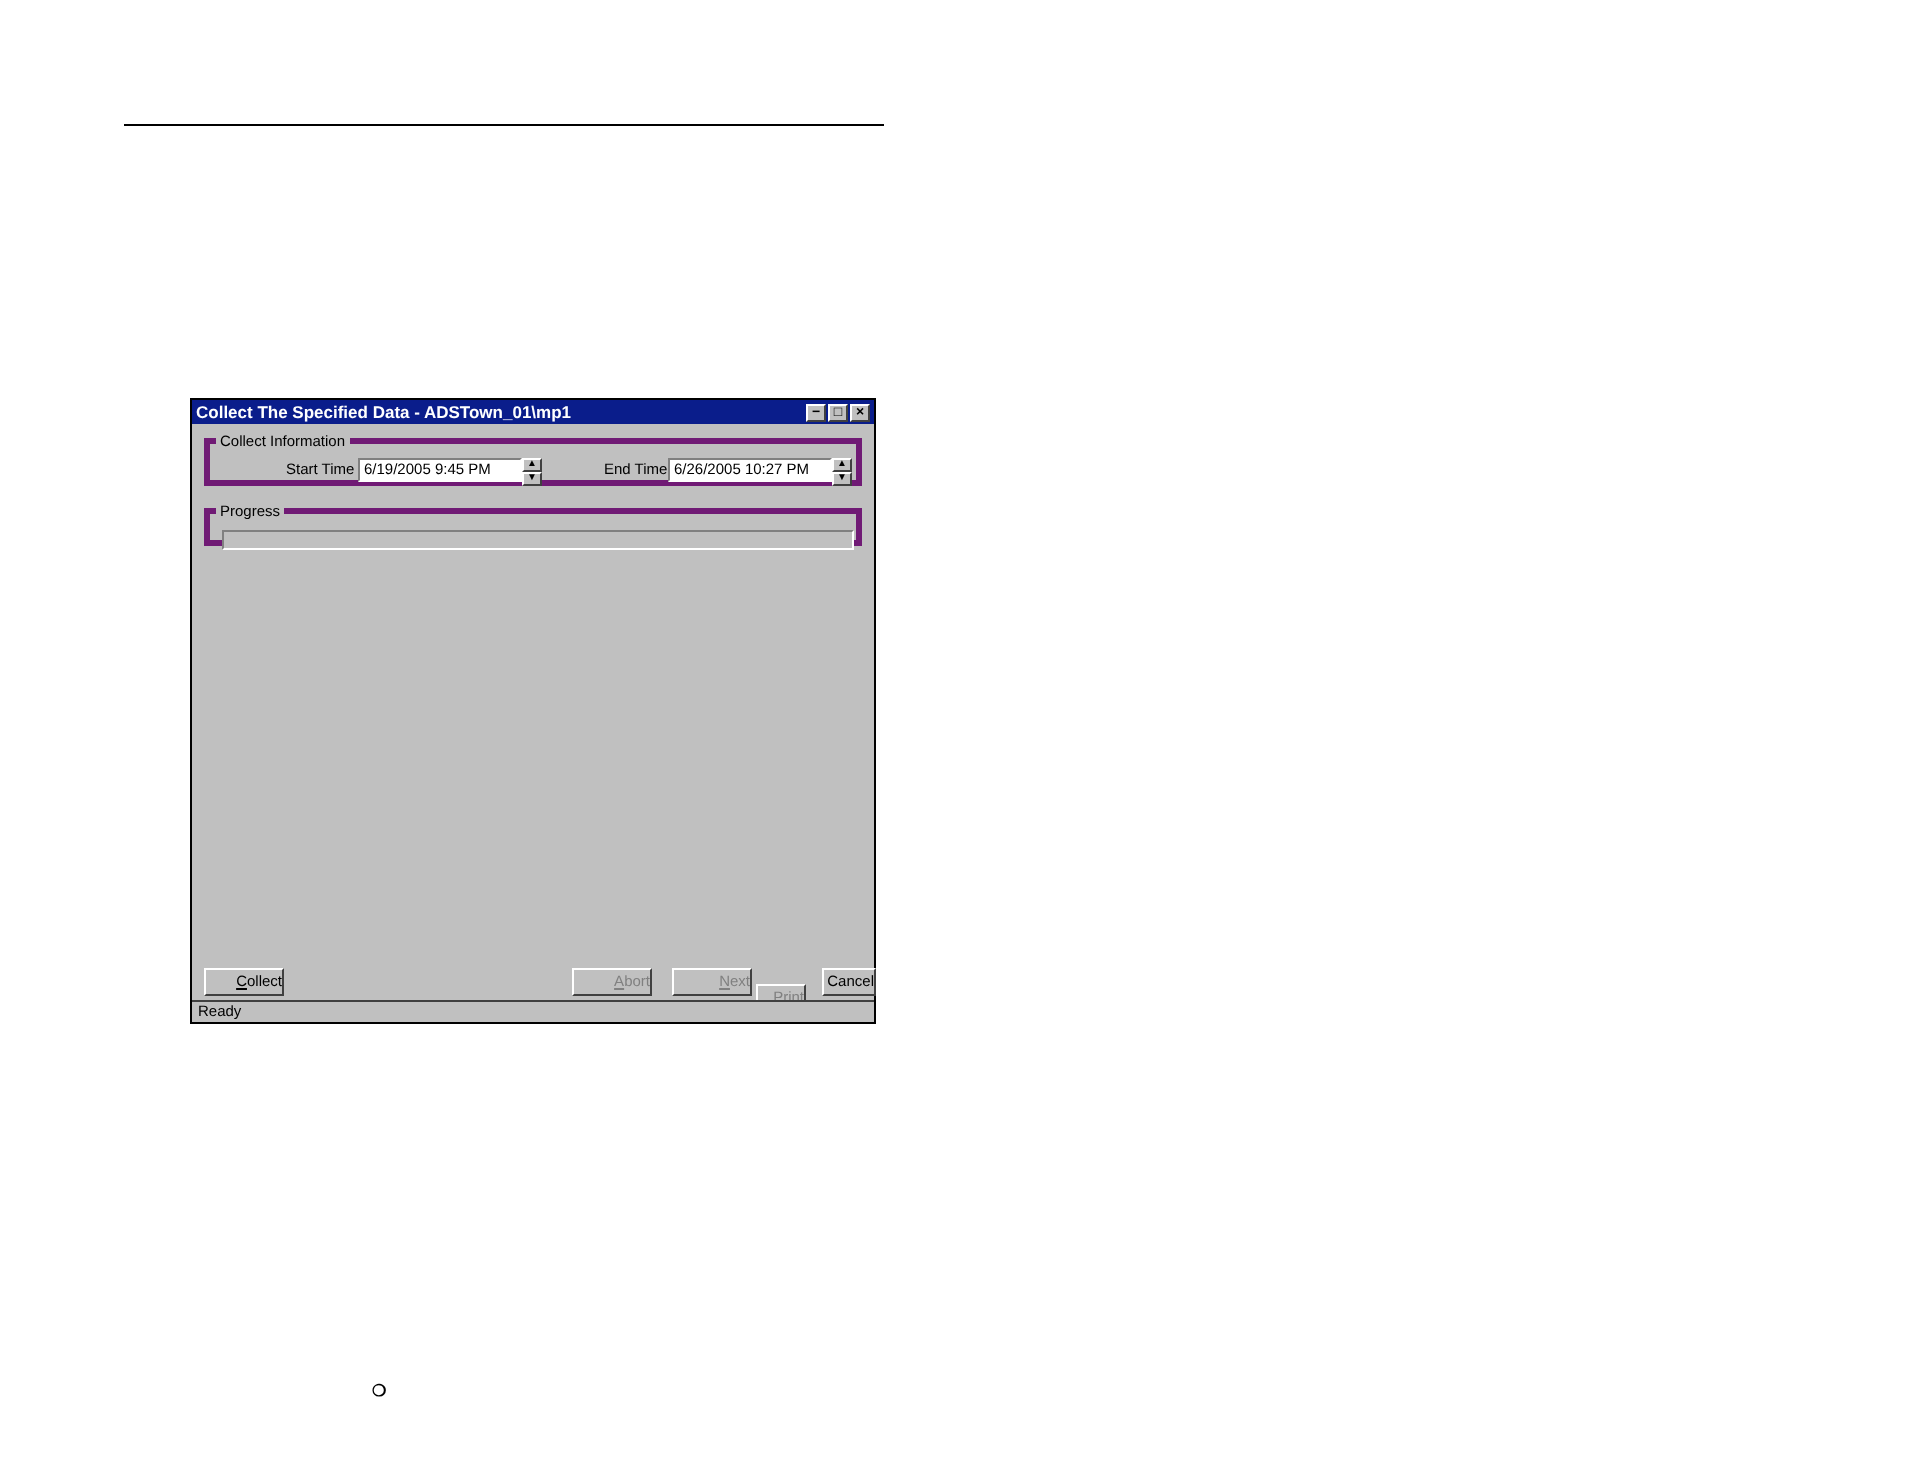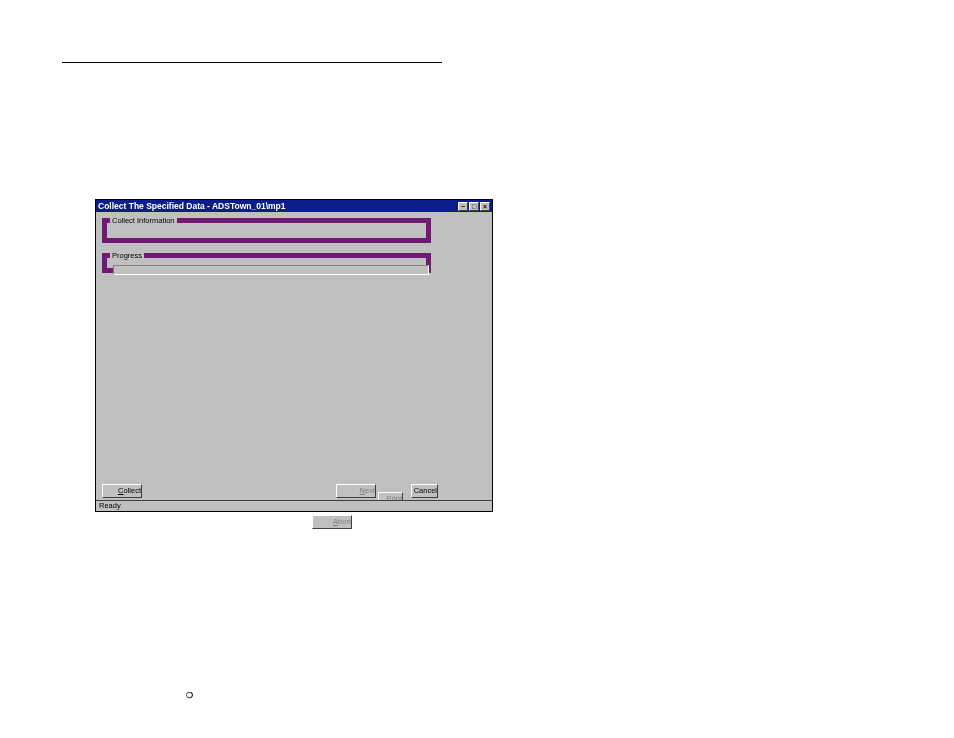--- a/index.html
+++ b/index.html
@@ -1,29 +1,29 @@
 <!DOCTYPE html>
 <html><head>
 <meta charset="utf-8">
 <style>
   * { box-sizing: border-box; margin: 0; padding: 0; }
   html, body { width: 954px; height: 738px; background: #fff; font-family: "MS Sans Serif", Tahoma, Arial, sans-serif; font-size: 9px; color: #000; }
   .page { position: relative; width: 954px; height: 738px; }
   .hr { position: absolute; left: 62px; top: 62px; width: 380px; height: 1px; background: #000; }
 
-  .window { position: absolute; left: 95px; top: 199px; width: 398px; height: 313px; border: 1px solid #000; background: #fca5a5; }
+  .window { position: absolute; left: 95px; top: 199px; width: 343px; height: 313px; border: 1px solid #000; background: #fca5a5; }
 
   .titlebar { background: linear-gradient(#0a1d8b, #0a1d8b); color: #fff; font-weight: bold; font-size: 8.5px; padding: 1px 2px; height: 12px; display: flex; align-items: center; justify-content: space-between; }
   .titlebar .title { white-space: nowrap; overflow: hidden; }
   .ctrlbox { display: flex; gap: 0; }
   .ctrlbtn { width: 10px; height: 9px; background: #c0c0c0; border: 1px solid #fff; border-right-color: #404040; border-bottom-color: #404040; margin-left: 1px; display: flex; align-items: center; justify-content: center; font-size: 7px; line-height: 1; color: #000; }
 
   .client { position: relative; width: 100%; height: calc(100% - 12px - 11px); background: #c0c0c0; }
 
-  fieldset { position: absolute; border: 5px solid #701a75; }
+  fieldset { position: absolute; border: 3px solid #701a75; }
   legend { font-size: 7.5px; color: #000; background: #c0c0c0; padding: 0 2px; margin-left: 3px; }
 
   .coll { left: 6px; top: 4px; width: 329px; height: 27px; }
   .coll .row { position: absolute; top: 5px; left: 0; width: 100%; height: 14px; }
   .lbl { position: absolute; font-size: 7.5px; }
   .timebox { position: absolute; display: flex; }
   .timeinput { font-size: 7.5px; width: 82px; height: 12px; border: 1px solid #808080; border-right-color: #fff; border-bottom-color: #fff; background: #fff; padding: 0 2px; line-height: 10px; }
   .spinner { width: 10px; height: 12px; display: flex; flex-direction: column; }
   .spinbtn { flex: 1; background: #c0c0c0; border: 1px solid #fff; border-right-color: #404040; border-bottom-color: #404040; font-size: 5px; line-height: 1; text-align: center; }
 
@@ -54,30 +54,48 @@
         <span class="ctrlbtn">−</span>
         <span class="ctrlbtn">□</span>
         <span class="ctrlbtn">×</span>
       </span>
     </div>
 
     <div class="client">
 
       <fieldset class="coll">
         <legend>Collect Information</legend>
+        <div class="row">
+          <span class="lbl" style="left:38px; top:0;">Start Time</span>
+          <span class="timebox" style="left:74px; top:-1px;">
+            <span class="timeinput">6/19/2005  9:45 PM</span>
+            <span class="spinner">
+              <span class="spinbtn">▲</span>
+              <span class="spinbtn">▼</span>
+            </span>
+          </span>
+          <span class="lbl" style="left:197px; top:0;">End Time</span>
+          <span class="timebox" style="left:229px; top:-1px;">
+            <span class="timeinput">6/26/2005 10:27 PM</span>
+            <span class="spinner">
+              <span class="spinbtn">▲</span>
+              <span class="spinbtn">▼</span>
+            </span>
+          </span>
+        </div>
       </fieldset>
 
       <fieldset class="prog">
         <legend>Progress</legend>
         <div class="progressbar"></div>
       </fieldset>
 
 
       <div class="btn btn-collect"><span class="under-text"><u>C</u><span>ollect</span></span></div>
-      <div class="btn disabled" style="left:216px; top:272px;margin-top:31px;"><span class="under-text"><u>A</u>bort</span></div>
+      <div class="btn disabled" style="left:190px; top:272px;"><span class="under-text"><u>A</u>bort</span></div>
       <div class="btn disabled" style="left:240px; top:272px;"><span class="under-text"><u>N</u>ext</span></div>
       <div class="btn disabled" style="left:282px; top:280px; width:25px;"><span class="under-text"><u>P</u>rint</span></div>
       <div class="btn" style="left:297px; top:272px; width:27px;margin-left:18px;"><span class="under-text">Cancel</span></div>
 
     </div>
 
     <div class="statusbar">
       <span>Ready</span>
     </div>
   </div>

